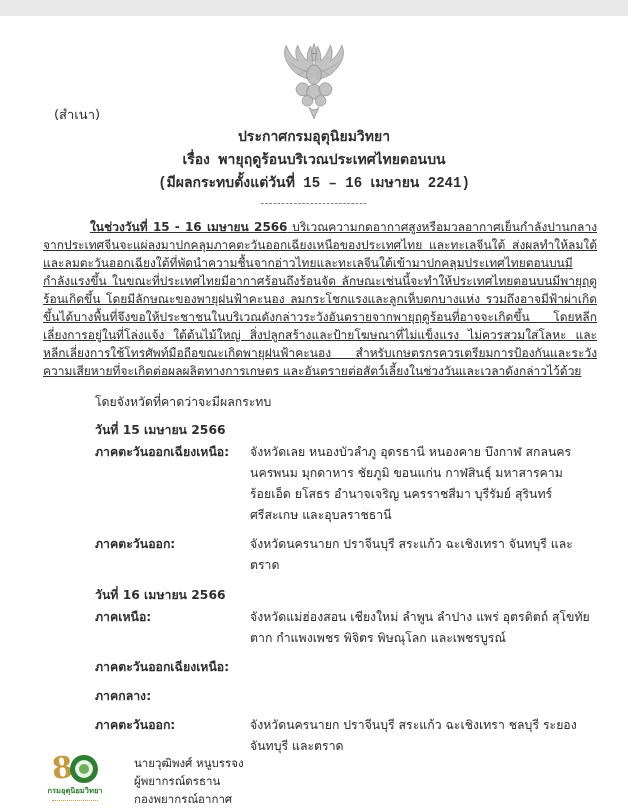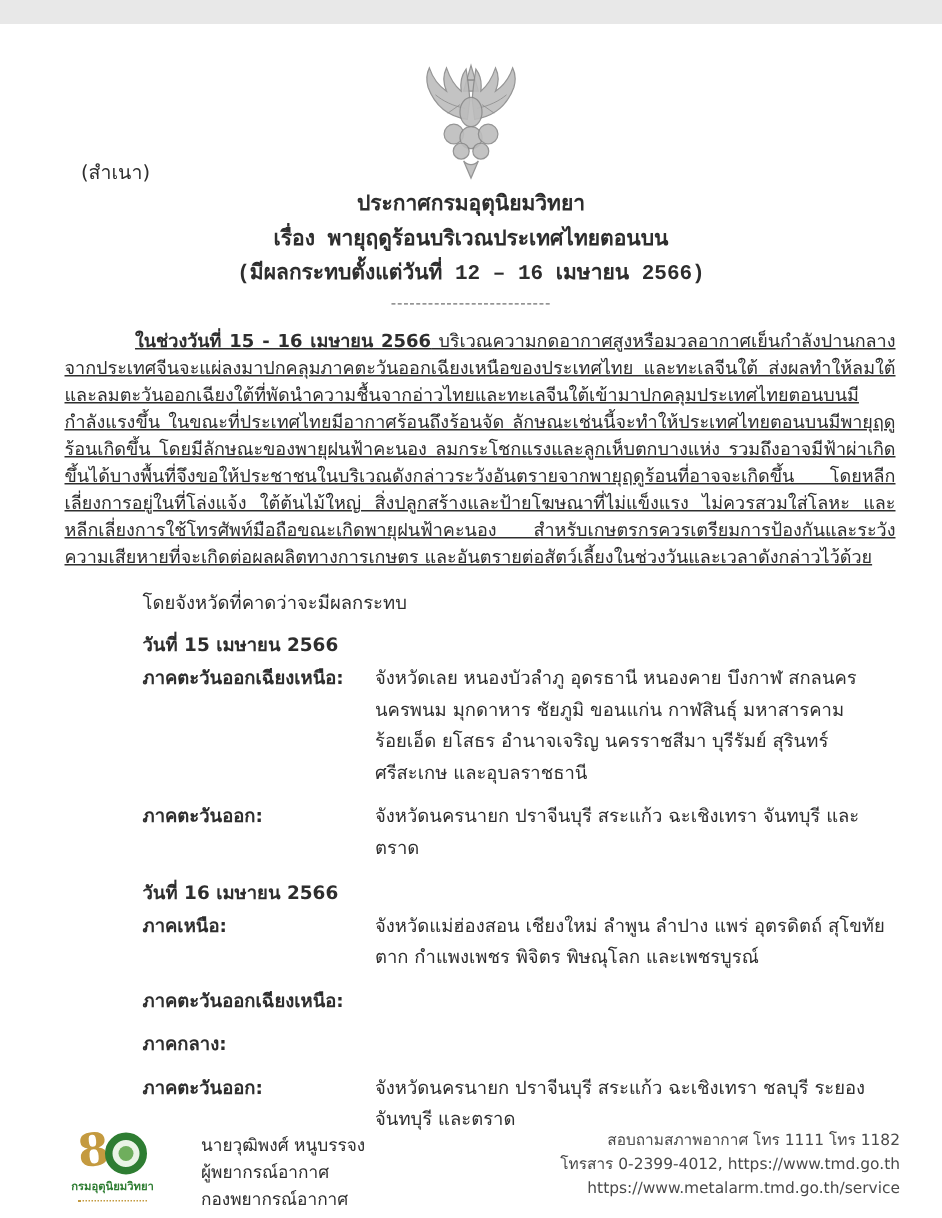--- a/index.html
+++ b/index.html
@@ -79,21 +79,21 @@
         <circle class="engrave" cx="47" cy="72" r="6.5"></circle>
         <circle class="engrave" cx="63" cy="72" r="6.5"></circle>
         <path class="engrave" d="M49 80 C52 84 58 84 61 80 L55 94 Z"></path>
       </g>
     </svg>
   </div>
 
   <div class="title-block">
     <div>ประกาศกรมอุตุนิยมวิทยา</div>
     <div>เรื่อง พายุฤดูร้อนบริเวณประเทศไทยตอนบน</div>
-    <div>(มีผลกระทบตั้งแต่วันที่ 12 – 16 เมษายน 2566)</div>
+    <div>(มีผลกระทบตั้งแต่วันที่ 15 – 16 เมษายน 2241)</div>
   </div>
   <div class="separator">--------------------------</div>
 
   <div class="paragraph"><span class="lead">ในช่วงวันที่ 15 - 16 เมษายน 2566</span><span> บริเวณความกดอากาศสูงหรือมวลอากาศเย็นกำลังปานกลางจากประเทศจีนจะแผ่ลงมาปกคลุมภาคตะวันออกเฉียงเหนือของประเทศไทย และทะเลจีนใต้ ส่งผลทำให้ลมใต้และลมตะวันออกเฉียงใต้ที่พัดนำความชื้นจากอ่าวไทยและทะเลจีนใต้เข้ามาปกคลุมประเทศไทยตอนบนมีกำลังแรงขึ้น ในขณะที่ประเทศไทยมีอากาศร้อนถึงร้อนจัด ลักษณะเช่นนี้จะทำให้ประเทศไทยตอนบนมีพายุฤดูร้อนเกิดขึ้น โดยมีลักษณะของพายุฝนฟ้าคะนอง ลมกระโชกแรงและลูกเห็บตกบางแห่ง รวมถึงอาจมีฟ้าผ่าเกิดขึ้นได้บางพื้นที่จึงขอให้ประชาชนในบริเวณดังกล่าวระวังอันตรายจากพายุฤดูร้อนที่อาจจะเกิดขึ้น โดยหลีกเลี่ยงการอยู่ในที่โล่งแจ้ง ใต้ต้นไม้ใหญ่ สิ่งปลูกสร้างและป้ายโฆษณาที่ไม่แข็งแรง ไม่ควรสวมใส่โลหะ และหลีกเลี่ยงการใช้โทรศัพท์มือถือขณะเกิดพายุฝนฟ้าคะนอง สำหรับเกษตรกรควรเตรียมการป้องกันและระวังความเสียหายที่จะเกิดต่อผลผลิตทางการเกษตร และอันตรายต่อสัตว์เลี้ยงในช่วงวันและเวลาดังกล่าวไว้ด้วย</span></div>
 
   <div class="impact-intro">โดยจังหวัดที่คาดว่าจะมีผลกระทบ</div>
 
   <div>
     <div class="day-date">วันที่ 15 เมษายน 2566</div>
     <div class="region-row">
@@ -131,24 +131,19 @@
           <span class="d8">8</span>
           <span class="d0">
               <span class="dot"></span>
             </span>
         </div>
         <div class="logo80-dept">กรมอุตุนิยมวิทยา</div>
         <div class="logo80-sub"></div>
       </div>
       <div class="signer">
         <div>นายวุฒิพงศ์ หนูบรรจง</div>
-        <div>ผู้พยากรณ์อากาศ</div>
+        <div>ผู้พยากรณ์ดรธาน</div>
         <div>กองพยากรณ์อากาศ</div>
       </div>
-    </div>
-    <div class="footer-right">
-      <div>สอบถามสภาพอากาศ โทร 1111 โทร 1182</div>
-      <div>โทรสาร 0-2399-4012, https://www.tmd.go.th</div>
-      <div>https://www.metalarm.tmd.go.th/service</div>
     </div>
   </div>
 
 </div>
 
 </body></html>

